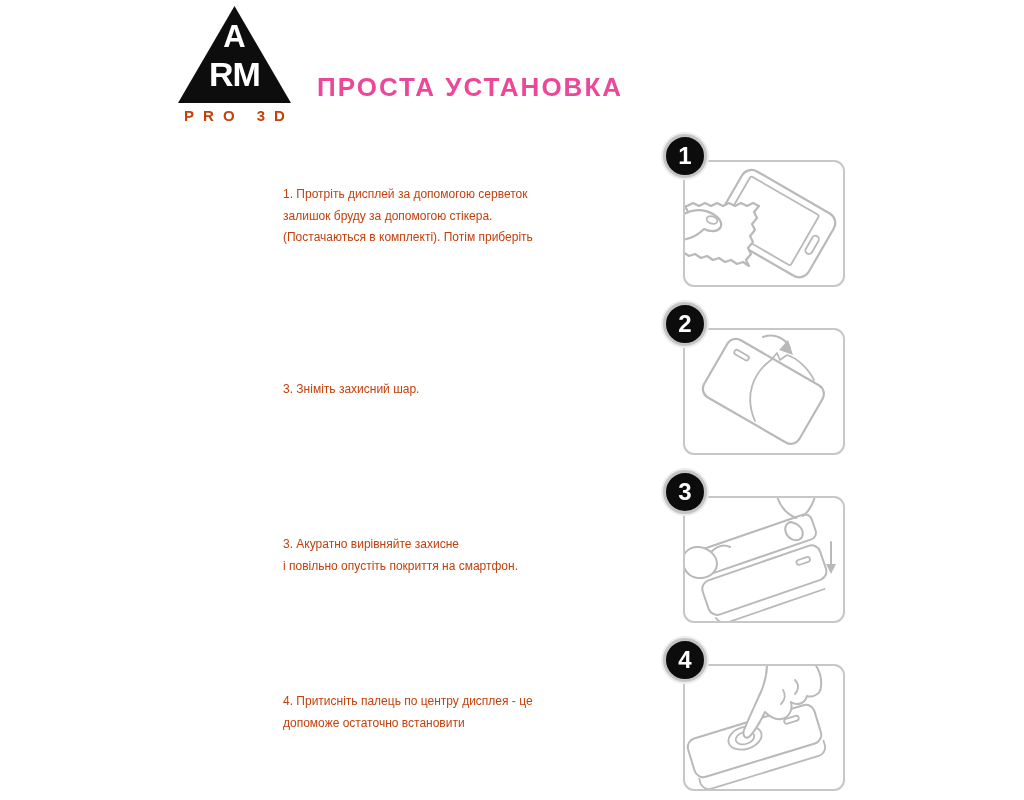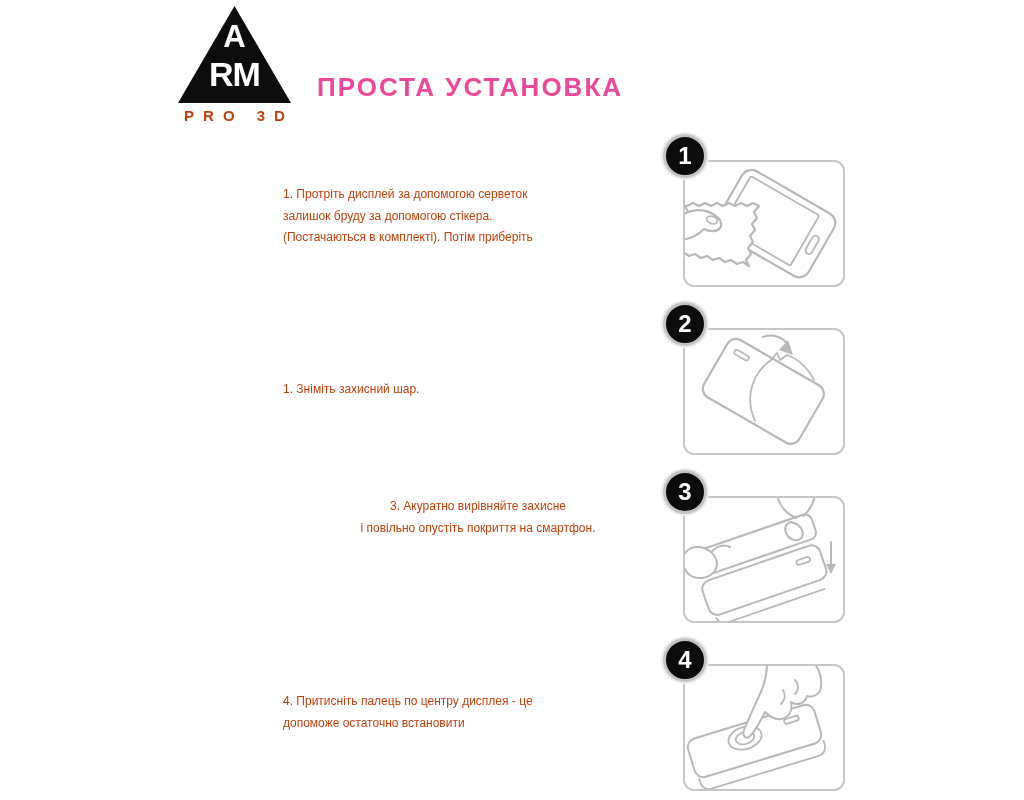--- a/index.html
+++ b/index.html
@@ -18,21 +18,21 @@
   .logo-sub{ position:absolute; left:-10px; right:-10px; top:102px; text-align:center;
              color:#c2410c; font-weight:700; font-size:15px; letter-spacing:9px; text-indent:9px; line-height:1; }
 
   
   .title { left:317px; top:57px; font-size:26px; font-weight:700; color:#ec4899;
            letter-spacing:2px; line-height:1.1;margin-top:16px; }
 
   
   .step-text { left:283px; width:390px; font-size:12px; line-height:21.5px; color:#c2410c; }
   .step-text div { white-space:nowrap; }
-  #t1 { top:184px; } #t2 { top:379px; } #t3 { top:496px;text-align:center; } #t4 { top:691px; }
+  #t1 { top:184px; } #t2 { top:379px; } #t3 { top:534px; } #t4 { top:691px; }
 
   
   .panel { left:683px; width:162px; height:127px; border:2px solid #c7c7c7;
            border-radius:11px; background:#ffffff; overflow:hidden; }
   #p1 { top:160px; } #p2 { top:328px; } #p3 { top:496px; } #p4 { top:664px; }
   .panel svg { position:absolute; left:-2px; top:-2px; width:162px; height:127px; }
 
   
   .badge { left:663px; width:44px; height:44px; border-radius:50%;
            background:#0c0c0c; border:3px solid #c4c4c4; box-shadow:0 0 0 2px #ededed;
@@ -54,21 +54,21 @@
 
   <div class="abs title">ПРОСТА УСТАНОВКА</div>
 
   <div class="abs step-text" id="t1">
     <div>1. Протріть дисплей за допомогою серветок</div>
     <div>залишок бруду за допомогою стікера.</div>
     <div>(Постачаються в комплекті). Потім приберіть</div>
   </div>
 
   <div class="abs step-text" id="t2">
-    <div>1. Зніміть захисний шар.</div>
+    <div>3. Зніміть захисний шар.</div>
   </div>
 
   <div class="abs step-text" id="t3">
     <div>3. Акуратно вирівняйте захисне</div>
     <div>і повільно опустіть покриття на смартфон.</div>
   </div>
 
   <div class="abs step-text" id="t4">
     <div>4. Притисніть палець по центру дисплея - це</div>
     <div>допоможе остаточно встановити</div>

